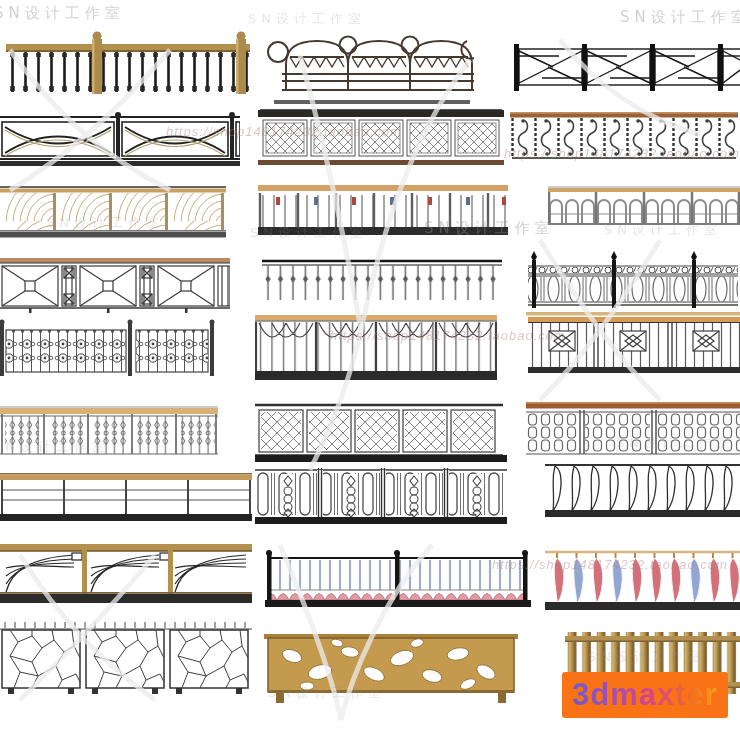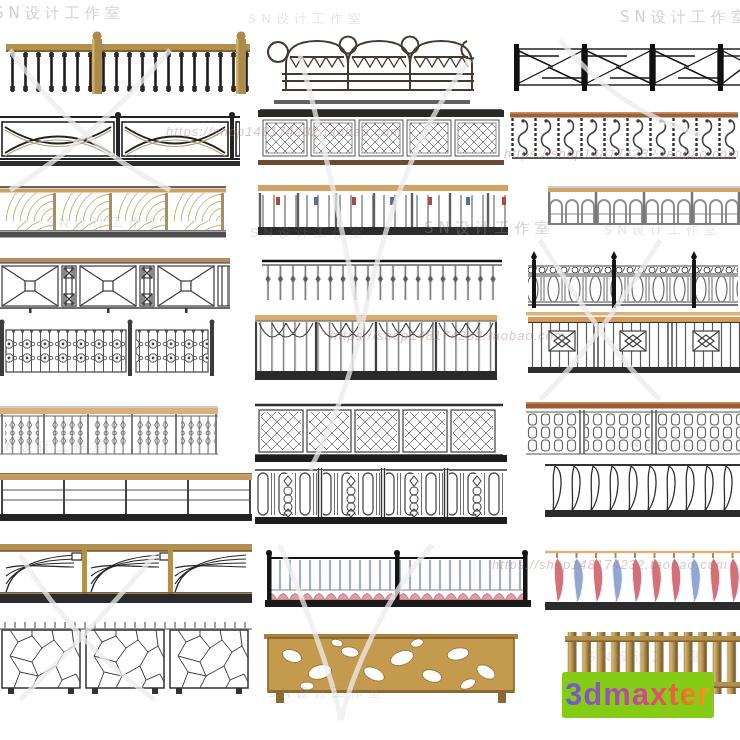--- a/index.html
+++ b/index.html
@@ -5,21 +5,21 @@
   html,body{margin:0;padding:0;background:#fff;}
   .stage{position:relative;width:740px;height:740px;background:#fff;overflow:hidden;
          font-family:"Liberation Sans",sans-serif;}
   .thumb{position:absolute;}
   .wm{position:absolute;font-size:15px;letter-spacing:5px;color:rgba(145,145,145,.42);
       white-space:nowrap;pointer-events:none;font-family:"DejaVu Sans",sans-serif;}
   .wm.faint{opacity:.55;font-size:13px;}
   .wmu{position:absolute;font-size:13px;font-style:italic;letter-spacing:1px;
        color:rgba(175,132,132,.45);white-space:nowrap;pointer-events:none;}
   .swoosh{position:absolute;left:0;top:0;pointer-events:none;}
-  .logo{position:absolute;left:562px;top:672px;width:152px;height:46px;background:#84cc16;
+  .logo{position:absolute;left:562px;top:672px;width:166px;height:46px;background:#f97316;
         border-radius:3px;display:flex;align-items:center;justify-content:center;}
   .logo span{font-size:31px;font-weight:bold;letter-spacing:1px;
         background:linear-gradient(90deg,#6b5bd0 0%,#a44db8 30%,#d6458c 55%,#ef6a2a 80%,#f6a21a 100%);
         -webkit-background-clip:text;background-clip:text;color:transparent;}
   svg{display:block;}
 </style>
 </head>
 <body>
 
 <div class="stage">

